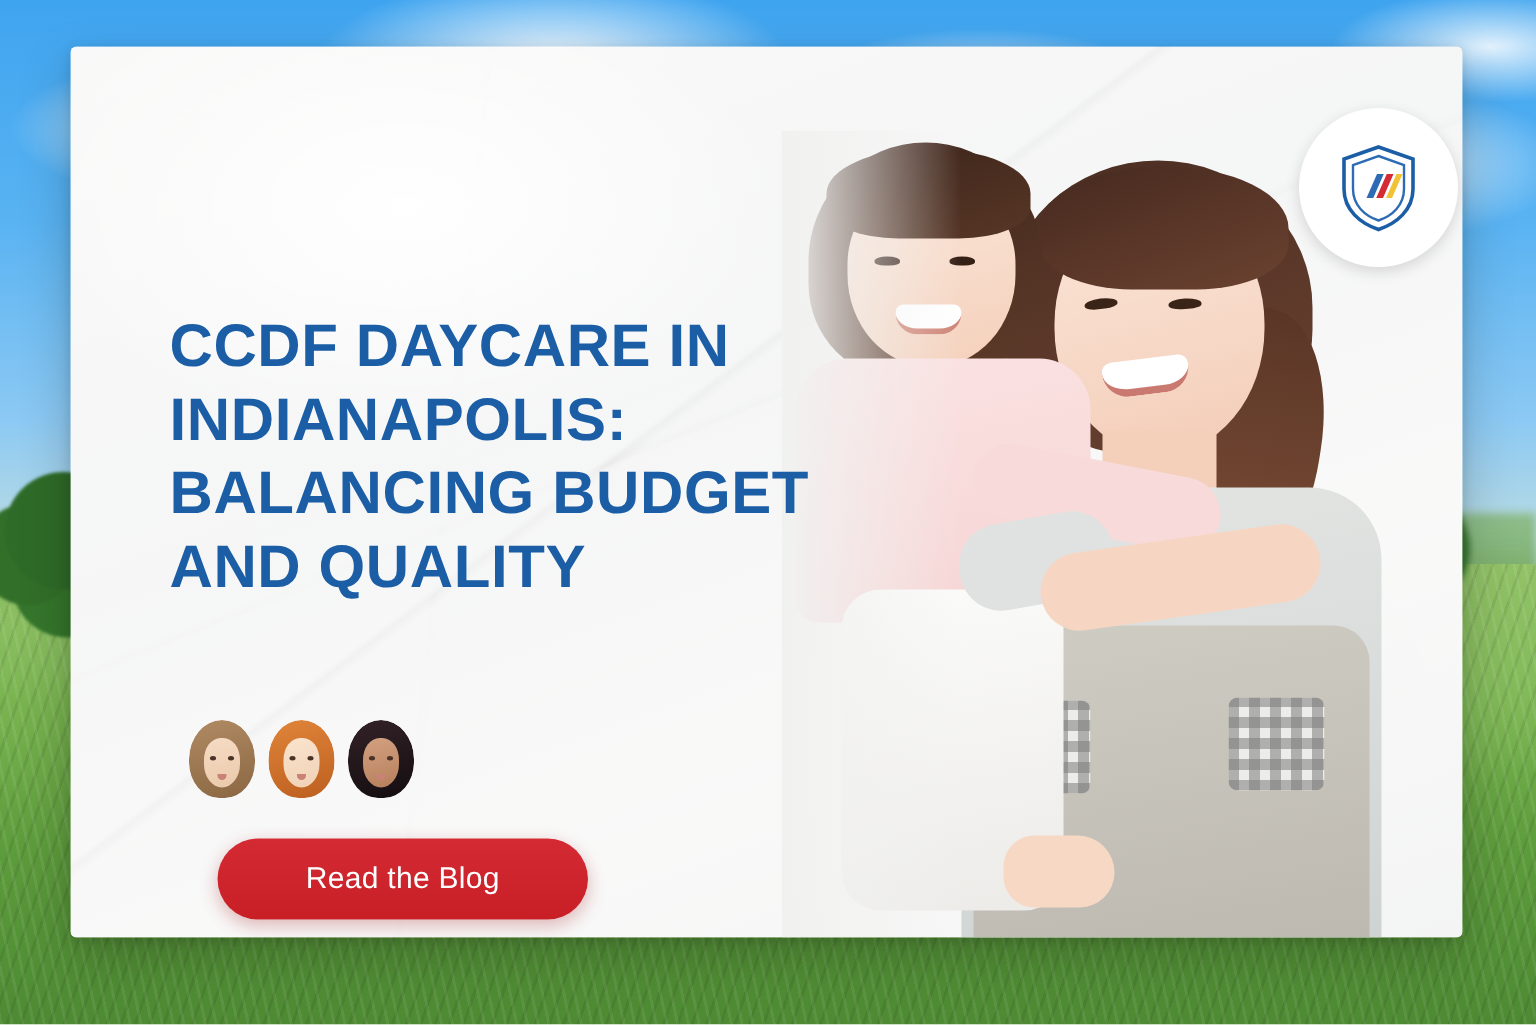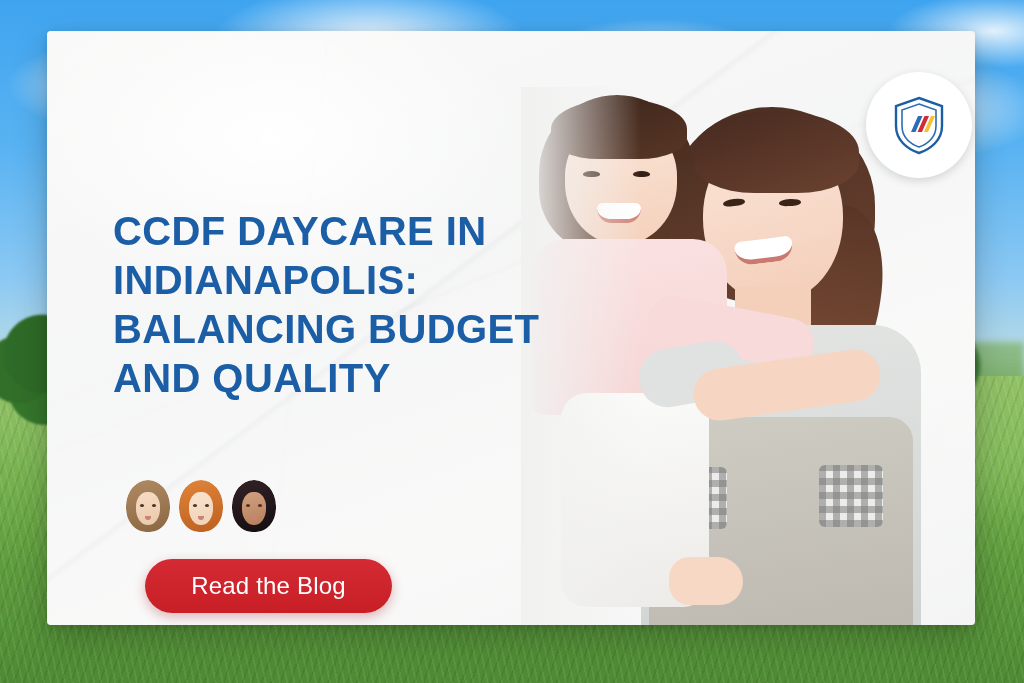--- a/index.html
+++ b/index.html
@@ -99,21 +99,21 @@
   .av-mouth {
     position:absolute; left:43%; top:70%; width:14%; height:4px;
     border-radius:0 0 8px 8px; background:#c98276;
   }
 
   .cta-button {
     position:absolute; left:47px; top:79px; width:247px; height:54px;
     background:linear-gradient(180deg,#d42a33 0%, #c81f27 100%);
     border-radius:27px; border:none; cursor:pointer;
     display:flex; align-items:center; justify-content:center;
-    color:#ffffff; font-size:24px; letter-spacing:.2px;
+    color:#ffffff; font-size:20px; letter-spacing:.2px;
     box-shadow:0 4px 12px rgba(160,20,28,.3);
   }
 
   
   .photo { position:absolute; right:34px; bottom:0; width:420px; height:538px; overflow:hidden; }
   .ph { position:absolute; }
 
   .mom-hair-back { left:148px; top:20px; width:206px; height:196px; border-radius:52% 52% 44% 44%; background:linear-gradient(160deg,#4a2d22,#6b4230); }
   .mom-pony { left:268px; top:118px; width:92px; height:176px; border-radius:44% 50% 46% 52%; background:linear-gradient(180deg,#5a3526,#7a4d36); transform:rotate(9deg); }
   .mom-face { left:182px; top:48px; width:140px; height:168px; border-radius:48% 48% 50% 50%; background:linear-gradient(165deg,#fbe5d8,#f3cdb8); }

